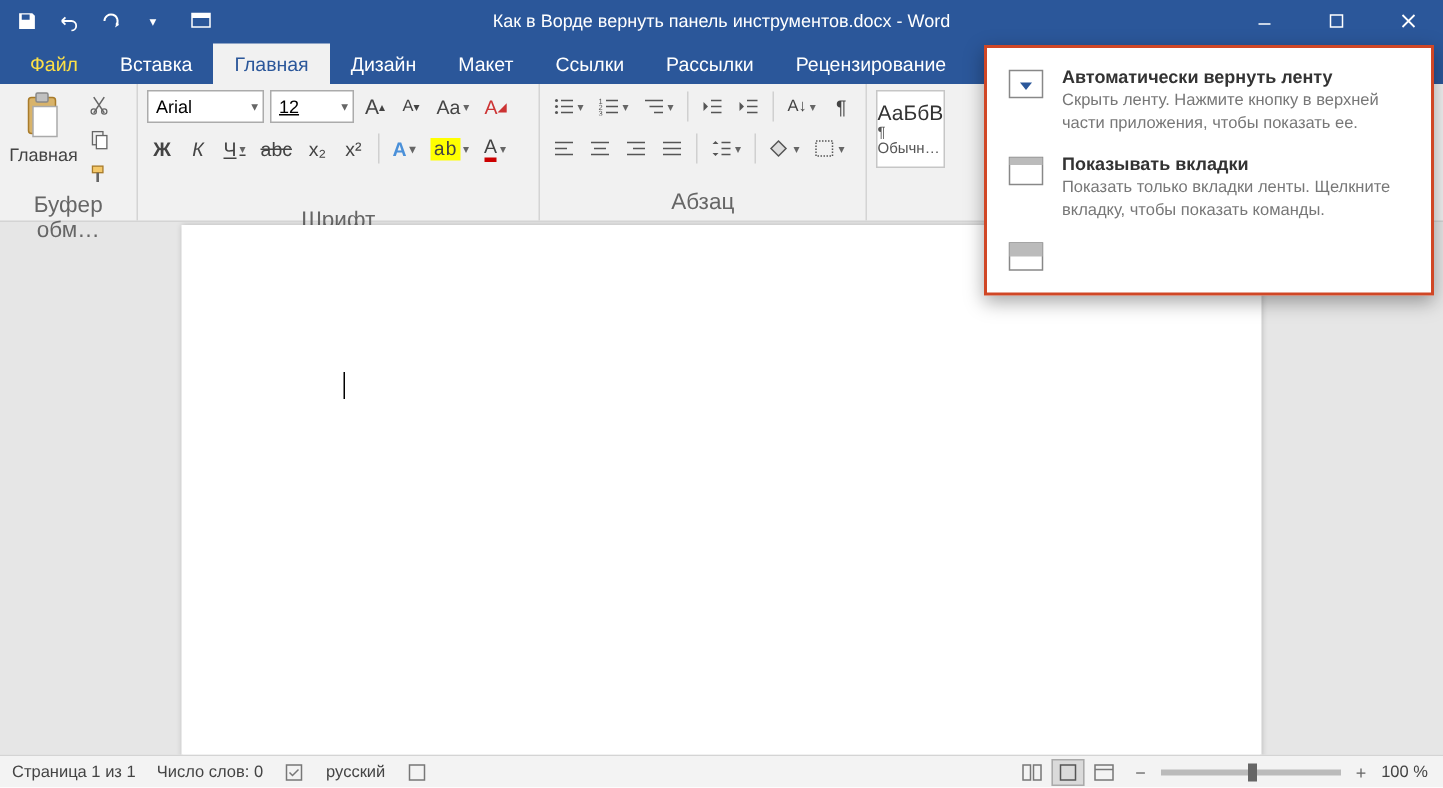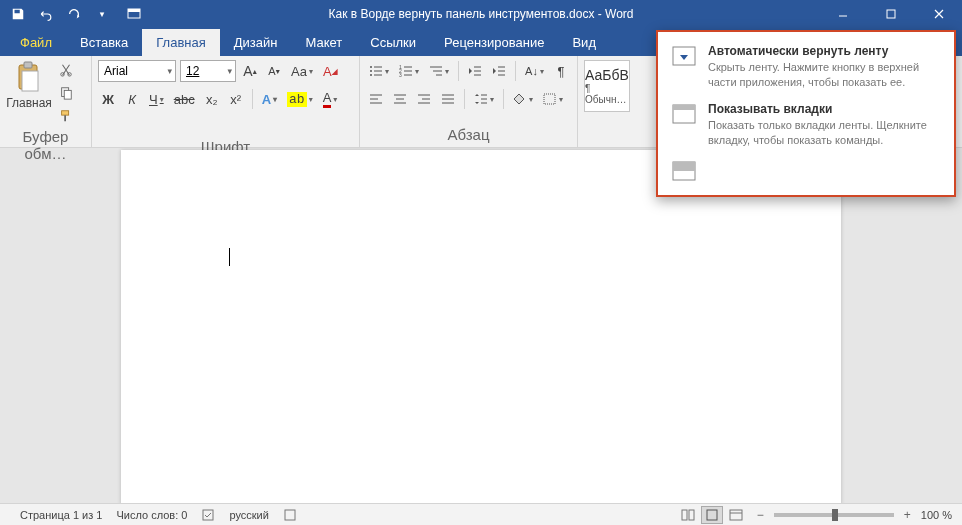--- a/index.html
+++ b/index.html
@@ -51,21 +51,21 @@
   .popup-icon { width: 28px; height: 24px; flex-shrink: 0; display:flex; align-items:center; justify-content:center; }
   .popup-text .t { font-weight: bold; font-size: 12px; color: #333; }
   .popup-text .d { font-size: 11px; color: #777; line-height: 1.35; margin-top: 2px; }
   
   
   .doc-area { background: #e6e6e6; height: 355px; display: flex; justify-content: center; overflow: hidden; }
   .page { background: #fff; width: 720px; margin-top: 2px; box-shadow: 0 0 4px rgba(0,0,0,.2); height: 100%; position: relative; }
   .cursor { position: absolute; top: 98px; left: 108px; width: 1px; height: 18px; background: #000; }
   
   
-  .status-bar { background: #f3f3f3; border-top: 1px solid #d4d4d4; height: 22px; display: flex; align-items: center; font-size: 11px; color: #444; padding-left: 20px; gap: 14px; }
+  .status-bar { background: #f3f3f3; border-top: 1px solid #d4d4d4; height: 22px; display: flex; align-items: center; font-size: 11px; color: #444; padding-left: 8px; gap: 14px; }
   .status-right { margin-left: auto; display: flex; align-items: center; gap: 10px; padding-right: 10px; }
   .view-btns { display: flex; gap: 2px; }
   .view-btn { width: 22px; height: 18px; display: flex; align-items: center; justify-content: center; color: #666; }
   .view-btn.active { background: #dadada; border: 1px solid #aaa; }
   .zoom-slider { width: 120px; height: 4px; background: #bbb; position: relative; }
   .zoom-thumb { width: 6px; height: 12px; background: #666; position: absolute; left: 58px; top: -4px; }
   .zoom-btn { font-size: 12px; color: #666; }
 
   svg { display: block; }
 </style>
@@ -118,20 +118,21 @@
   </div>
 </div>
 
 <div class="tab-strip">
   <div class="tab file">Файл</div>
   <div class="tab">Вставка</div>
   <div class="tab active">Главная</div>
   <div class="tab">Дизайн</div>
   <div class="tab">Макет</div>
   <div class="tab">Ссылки</div>
+  <div class="tab">Рассылки</div>
   <div class="tab">Рецензирование</div>
   <div class="tab">Вид</div>
 </div>
 
 <div class="ribbon">
 
   <div class="ribbon-group" style="width:92px;">
     <div class="group-content">
       <div class="paste-big">
         <div class="icon-area">

